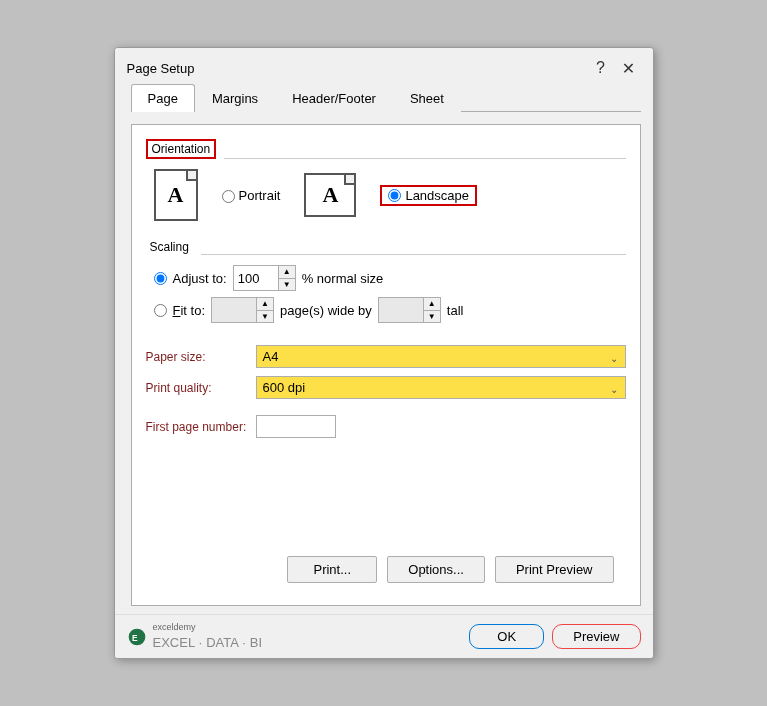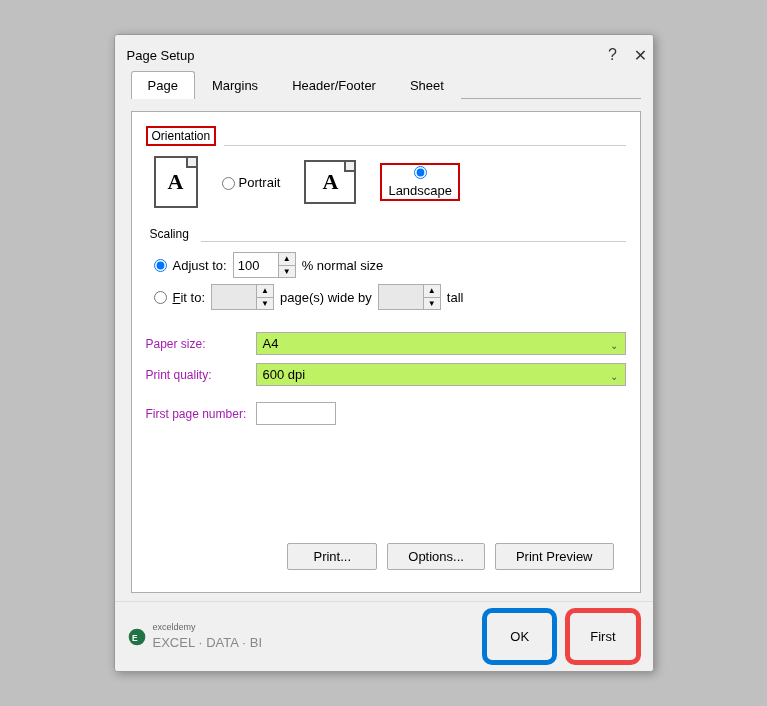--- a/index.html
+++ b/index.html
@@ -16,21 +16,21 @@
     .dialog {
       background: #f0f0f0;
       border: 1px solid #999;
       box-shadow: 2px 2px 10px rgba(0,0,0,0.3);
       width: 540px;
       border-radius: 4px;
       overflow: hidden;
     }
     .title-bar {
       background: #f0f0f0;
-      padding: 8px 0 4px 12px;
+      padding: 8px 12px 4px 12px;
       display: flex;
       align-items: center;
       justify-content: space-between;
       border-bottom: none;
     }
     .title-bar-title {
       font-size: 13px;
       color: #000;
       font-weight: normal;
     }
@@ -149,21 +149,20 @@
       display: flex;
       align-items: flex-end;
       gap: 4px;
     }
     .radio-selected {
       border: 2px solid #c00;
       padding: 1px 6px;
       display: flex;
       align-items: center;
       gap: 4px;
-      flex-direction: column;
     }
     .scaling-row {
       display: flex;
       align-items: center;
       gap: 6px;
       margin-bottom: 6px;
       margin-left: 8px;
     }
     .spin-input {
       display: flex;
@@ -203,26 +202,26 @@
     }
     
     .field-row {
       display: flex;
       align-items: center;
       margin-bottom: 8px;
     }
     .field-label {
       width: 110px;
       font-size: 12px;
-      color: #a21caf;
+      color: #7f1d1d;
     }
     .select-field {
       flex: 1;
       border: 1px solid #adadad;
-      background: #bef264;
+      background: #fde047;
       padding: 3px 6px;
       font-size: 13px;
       display: flex;
       align-items: flex-end;
       justify-content: space-between;
       cursor: pointer;
     }
     .select-arrow {
       font-size: 10px;
       color: #555;
@@ -268,22 +267,22 @@
     }
     .brand-icon {
       width: 20px;
       height: 20px;
     }
     .footer-action-btns {
       display: flex;
       gap: 8px;
     }
     .footer-btn {
-      padding: 16px 20px;
-      border: 5px solid #ef4444;
+      padding: 4px 20px;
+      border: 1px solid #ef4444;
       background: #f0f0f0;
       cursor: pointer;
       font-size: 13px;
       min-width: 75px;
       border-radius: 10px;
     }
     .footer-btn.ok {
       border-color: #0078d7;
     }
     input[type="radio"] {
@@ -420,16 +419,16 @@
   <div class="dialog-footer">
     <div class="footer-brand">
       <svg class="brand-icon" viewBox="0 0 24 24" xmlns="http://www.w3.org/2000/svg">
         <circle cx="12" cy="12" r="10" fill="#217346"></circle>
         <text x="6" y="17" font-size="10" fill="white" font-family="Arial" font-weight="bold">E</text>
       </svg>
       <span style="font-size:9px;line-height:1.4;">exceldemy<br><span style="font-size:13px;color:#888;">EXCEL · DATA · BI</span></span>
     </div>
     <div class="footer-action-btns">
       <button class="footer-btn ok">OK</button>
-      <button class="footer-btn">First</button>
+      <button class="footer-btn">Preview</button>
     </div>
   </div>
 </div>
 
 </body></html>

